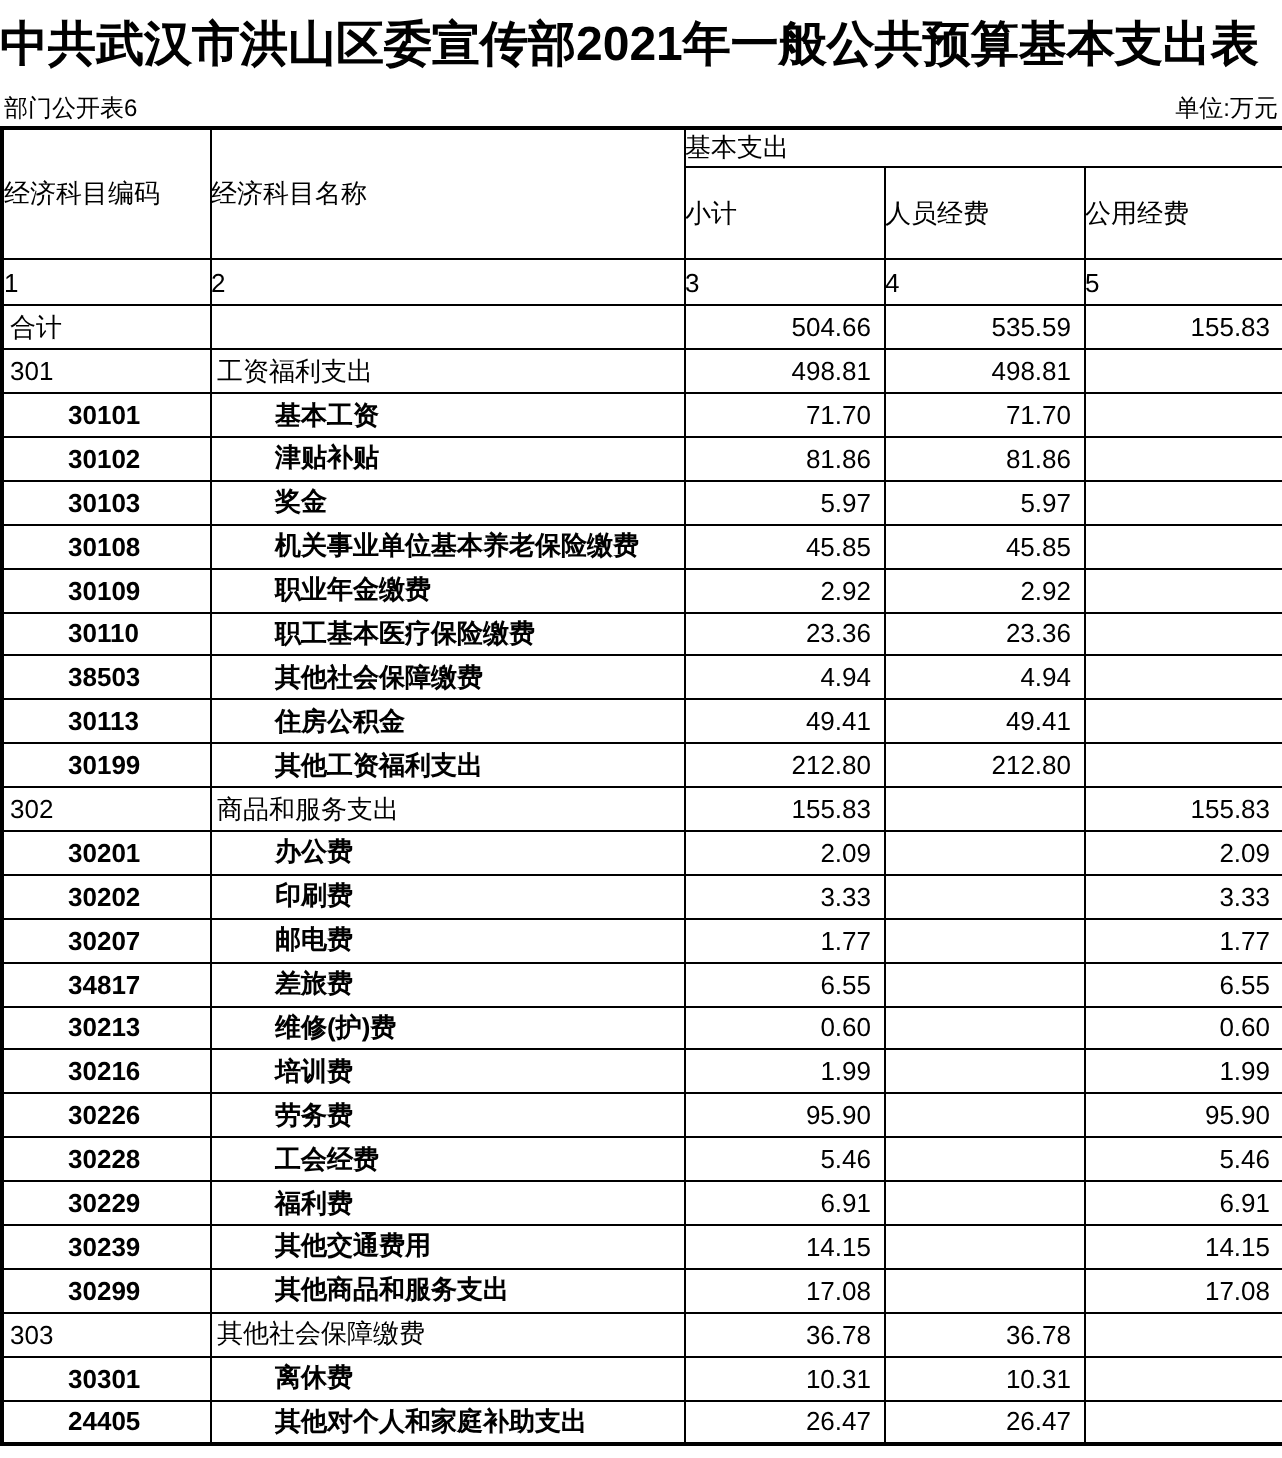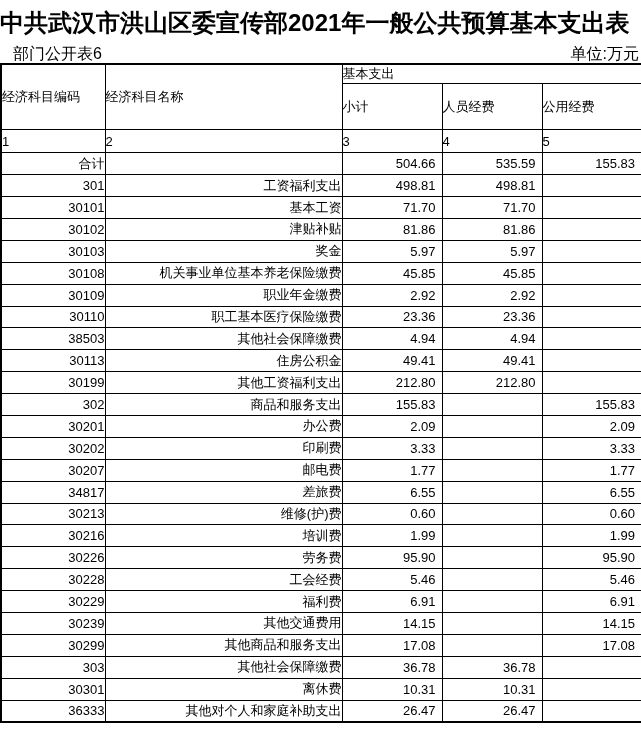--- a/index.html
+++ b/index.html
@@ -17,47 +17,46 @@
     font-weight: bold;
     font-size: 24px;
     line-height: 1.2;
     padding-top: 9px;
     white-space: nowrap;
   }
   .meta-row {
     display: flex;
     justify-content: space-between;
     align-items: center;
-    font-size: 16px;
+    font-size: 12px;
     padding: 0 2px;
     margin-top: 9px;
     height: 16px;
-    margin-left: 11px;
   }
   table.budget {
     border-collapse: collapse;
     table-layout: fixed;
     width: 641px;
     border: 2px solid #000;
   }
   th, td {
     border: 1px solid #000;
     font-size: 13px;
     font-weight: normal;
     padding: 0;
     overflow: hidden;
     white-space: nowrap;
   }
   thead th { text-align: left; vertical-align: middle; margin-left: 48px; }
   tr.hdr-group { height: 20px; }
   tr.hdr-sub   { height: 46px; }
   tr.hdr-index { height: 23px; }
   tbody tr { height: 21.9px; }
-  td.code, td.name { text-align: right; padding-left: 3px; vertical-align: middle; }
-  td.indent { padding-left: 12px; }
+  td.code, td.name { text-align: left; padding-left: 3px; vertical-align: middle; }
+  td.indent { padding-left: 32px; font-weight: bold; }
   td.num { text-align: right; padding-right: 6px; vertical-align: middle; }
 </style>
 </head>
 <body>
 
 <div class="page-title">中共武汉市洪山区委宣传部2021年一般公共预算基本支出表</div>
 
 <div class="meta-row">
   <span>部门公开表6</span>
   <span>单位:万元</span>
@@ -260,20 +259,20 @@
         <td class="num"></td>
       </tr>
       <tr>
         <td class="code indent">30301</td>
         <td class="name indent">离休费</td>
         <td class="num">10.31</td>
         <td class="num">10.31</td>
         <td class="num"></td>
       </tr>
       <tr>
-        <td class="code indent">36333</td>
+        <td class="code indent">24405</td>
         <td class="name indent">其他对个人和家庭补助支出</td>
         <td class="num">26.47</td>
         <td class="num">26.47</td>
         <td class="num"></td>
       </tr>
     </tbody>
 </table>
 
 </body></html>

